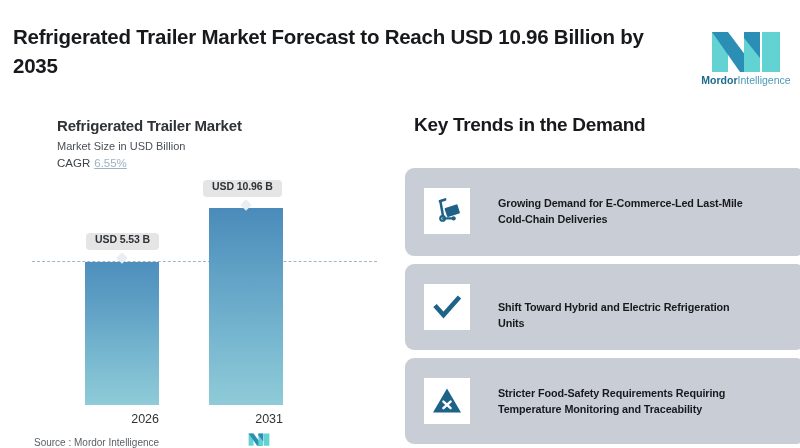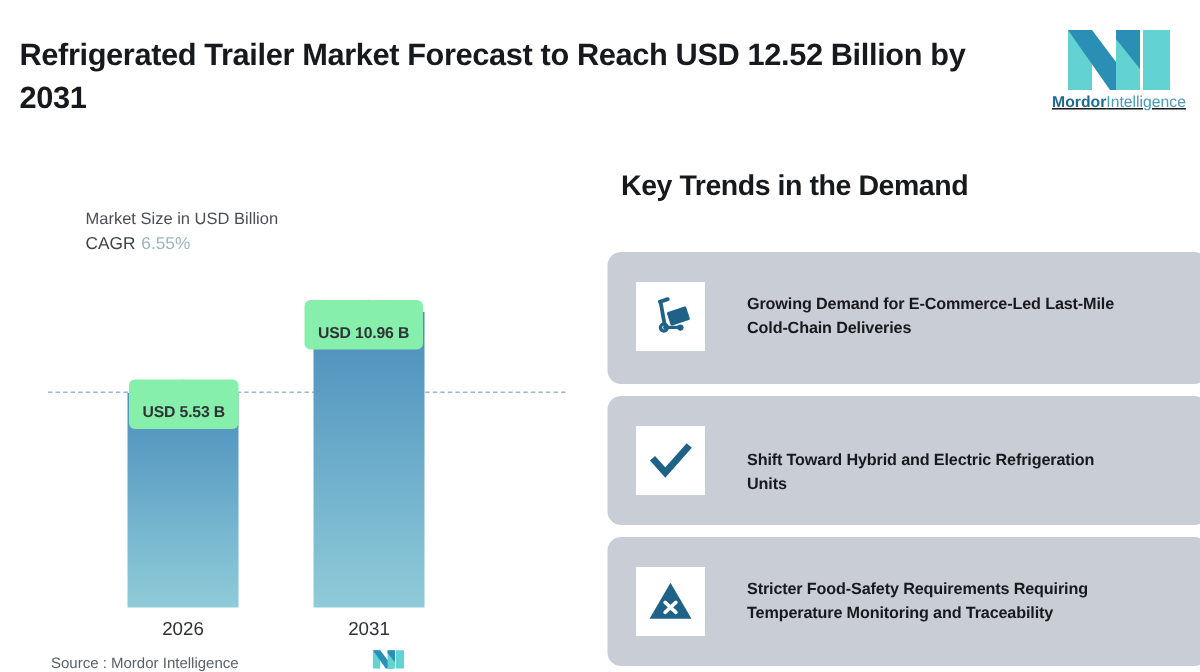--- a/index.html
+++ b/index.html
@@ -30,24 +30,23 @@
     width: 660px;
     font-size: 20.5px;
     font-weight: bold;
     line-height: 29px;
     letter-spacing: -0.25px;
     color: #17191c;
   }
   .logo-wrap {
     position: absolute;
     left: 700px;
-    top: 16px;
+    top: 28px;
     width: 92px;
     height: 66px;
-    text-decoration: underline;
   }
   .logo-mark {
     display: block;
     margin: 0 auto;
   }
   .logo-text {
     text-align: center;
     font-size: 10.5px;
     margin-top: 2px;
     white-space: nowrap;
@@ -79,20 +78,21 @@
   }
   .chart-cagr {
     position: absolute;
     left: 57px; top: 57px;
     font-size: 11.5px;
     color: #3d4248;
   }
   .chart-cagr .cagr-value {
     color: #9bb4c4;
     margin-left: 4px;
+    text-decoration: underline;
   }
 
   .plot {
     position: absolute;
     left: 0; top: 0;
     width: 400px;
     height: 348px;
   }
   .dashed-line {
     position: absolute;
@@ -116,46 +116,45 @@
     position: absolute;
     left: 209px;
     top: 108px;
     width: 74px;
     height: 197px;
     background: linear-gradient(180deg, #4b8bba 0%, #5b9cc3 25%, #74b4ce 62%, #8fcbd8 100%);
   }
 
   .pill {
     position: absolute;
-    background: #86efac;
+    background: #e5e5e5;
     border-radius: 4px;
     font-size: 10.5px;
     font-weight: bold;
     color: #2f3337;
-    padding: 16px 9px 5px 9px;
+    padding: 0 9px 5px 9px;
     white-space: nowrap;
     letter-spacing: -0.1px;
-    margin-top: 20px;
   }
   .pill-2026 { left: 86px; top: 133px; }
   .pill-2031 { left: 203px; top: 80px; }
   .pill-tail {
     position: absolute;
     width: 8px; height: 8px;
     background: #e8eef1;
     transform: rotate(45deg);
   }
   .pill-tail-2026 { left: 118px; top: 154px; }
   .pill-tail-2031 { left: 242px; top: 101px; }
 
   .xlabel {
     position: absolute;
     font-size: 12.5px;
     color: #2f3337;
-    text-align: center;
+    text-align: right;
     width: 74px;
   }
   .xlabel-2026 { left: 85px; top: 312px; }
   .xlabel-2031 { left: 209px; top: 312px; }
 
   .source {
     position: absolute;
     left: 34px;
     top: 337px;
     font-size: 10px;
@@ -222,38 +221,39 @@
     letter-spacing: -0.1px;
   }
   .card-1 .trend-text { top: 27px; }
   .card-2 .trend-text { top: 35px; }
   .card-3 .trend-text { top: 27px; }
 </style>
 </head>
 <body>
 
 <div class="header">
-  <div class="header-title">Refrigerated Trailer Market Forecast to Reach USD 12.52 Billion by 2031</div>
+  <div class="header-title">Refrigerated Trailer Market Forecast to Reach USD 10.96 Billion by 2035</div>
 
   <div class="logo-wrap">
     <svg class="logo-mark" width="72" height="44" viewBox="0 0 72 44">
       <polygon points="2,44 2,4 18,4 18,44" fill="#63d2d2"></polygon>
       <polygon points="2,4 18,4 48,44 30,44" fill="#2b8fb5"></polygon>
       <polygon points="34,4 50,4 50,44 34,44" fill="#63d2d2"></polygon>
       <polygon points="52,4 70,4 70,44 52,44" fill="#63d2d2"></polygon>
       <polygon points="34,4 50,4 50,30 34,10" fill="#2b8fb5"></polygon>
     </svg>
     <div class="logo-text">
       <span class="bold">Mordor</span><span class="light">Intelligence</span>
     </div>
   </div>
 </div>
 
 <div class="chart-panel">
 
+  <div class="chart-title">Refrigerated Trailer Market</div>
   <div class="chart-subtitle">Market Size in USD Billion</div>
   <div class="chart-cagr">
     <span>CAGR</span><span class="cagr-value">6.55%</span>
   </div>
 
   <div class="plot">
 
     <div class="dashed-line"></div>
 
     <div class="bar bar-2026"></div>

